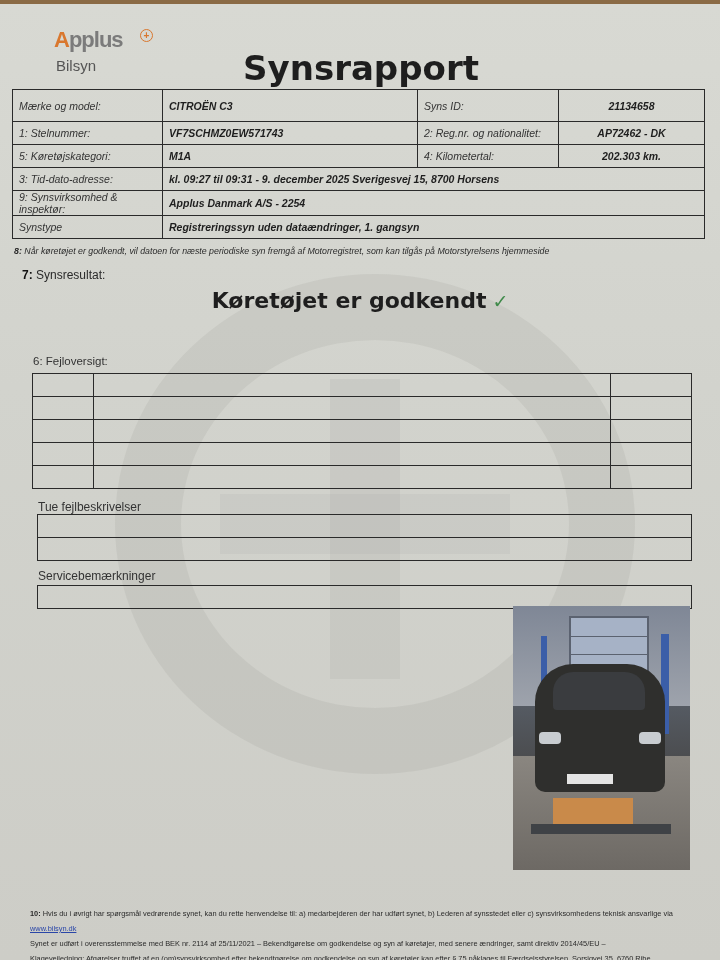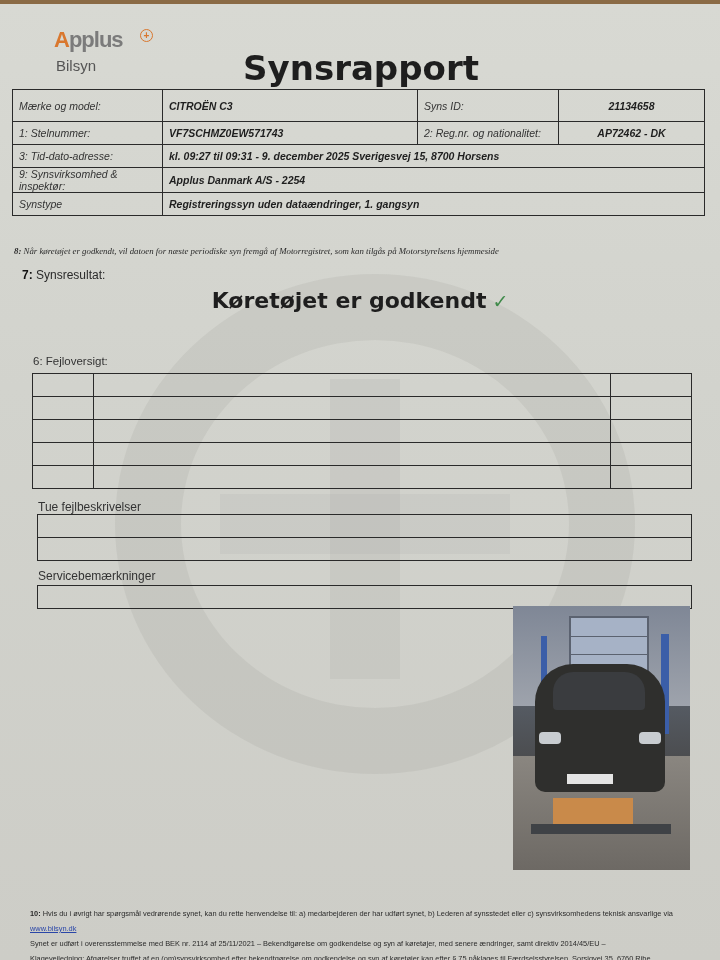--- a/index.html
+++ b/index.html
@@ -36,21 +36,21 @@
   table.info {
     position: absolute; left: 12px; top: 89px; width: 693px;
     border-collapse: collapse; font-size: 10.5px;
   }
   table.info td { border: 1.4px solid #2a2a2a; padding: 0 6px; height: 22px; }
   table.info tr:first-child td { height: 31px; }
   td.lab { color: #333; }
   td.val { font-weight: bold; color: #1e1e1e; }
   td.center { text-align: center; }
 
-  .note8 { position: absolute; left: 14px; top: 246px; font-size: 8.8px; font-style: italic; color: #2a2a2a; font-family: Liberation Serif, serif; }
+  .note8 { position: absolute; left: 14px; top: 246px; font-size: 8.8px; font-style: italic; color: #2a2a2a; }
   .note8 b { font-style: italic; }
 
   .res-label { position: absolute; left: 22px; top: 268px; font-size: 12px; color: #2a2a2a; }
   .res-label b { color: #111; }
   .result { position: absolute; left: 0; width: 720px; top: 288px; text-align: center; font-family: "DejaVu Sans", sans-serif; font-size: 22px; font-weight: bold; color: #1e1e1e; }
   .check { color: #3f8a4a; font-weight: normal; font-size: 19px; margin-left: 6px; }
 
   .fejl-label { position: absolute; left: 33px; top: 355px; font-size: 11.5px; color: #333; }
   table.fejl {
     position: absolute; left: 32px; top: 373px; width: 660px; border-collapse: collapse;
@@ -111,20 +111,26 @@
       <td class="lab" style="width:137px">Mærke og model:</td>
       <td class="val" style="width:242px">CITROËN C3</td>
       <td class="lab" style="width:128px">Syns ID:</td>
       <td class="val center">21134658</td>
     </tr>
     <tr>
       <td class="lab">1: Stelnummer:</td>
       <td class="val">VF7SCHMZ0EW571743</td>
       <td class="lab">2:  Reg.nr. og nationalitet:</td>
       <td class="val center">AP72462 - DK</td>
+    </tr>
+    <tr>
+      <td class="lab">5: Køretøjskategori:</td>
+      <td class="val">M1A</td>
+      <td class="lab">4: Kilometertal:</td>
+      <td class="val center">202.303 km.</td>
     </tr>
     <tr>
       <td class="lab">3: Tid-dato-adresse:</td>
       <td class="val" colspan="3">kl. 09:27 til 09:31 -  9. december 2025   Sverigesvej 15, 8700 Horsens</td>
     </tr>
     <tr>
       <td class="lab">9: Synsvirksomhed &amp; inspektør:</td>
       <td class="val" colspan="3">Applus Danmark A/S - 2254</td>
     </tr>
     <tr>

